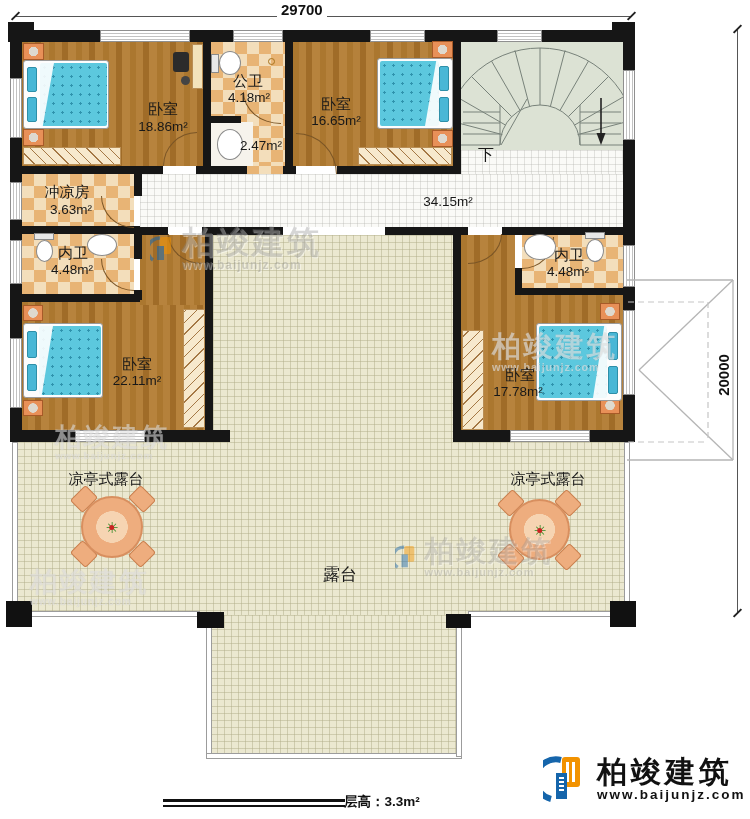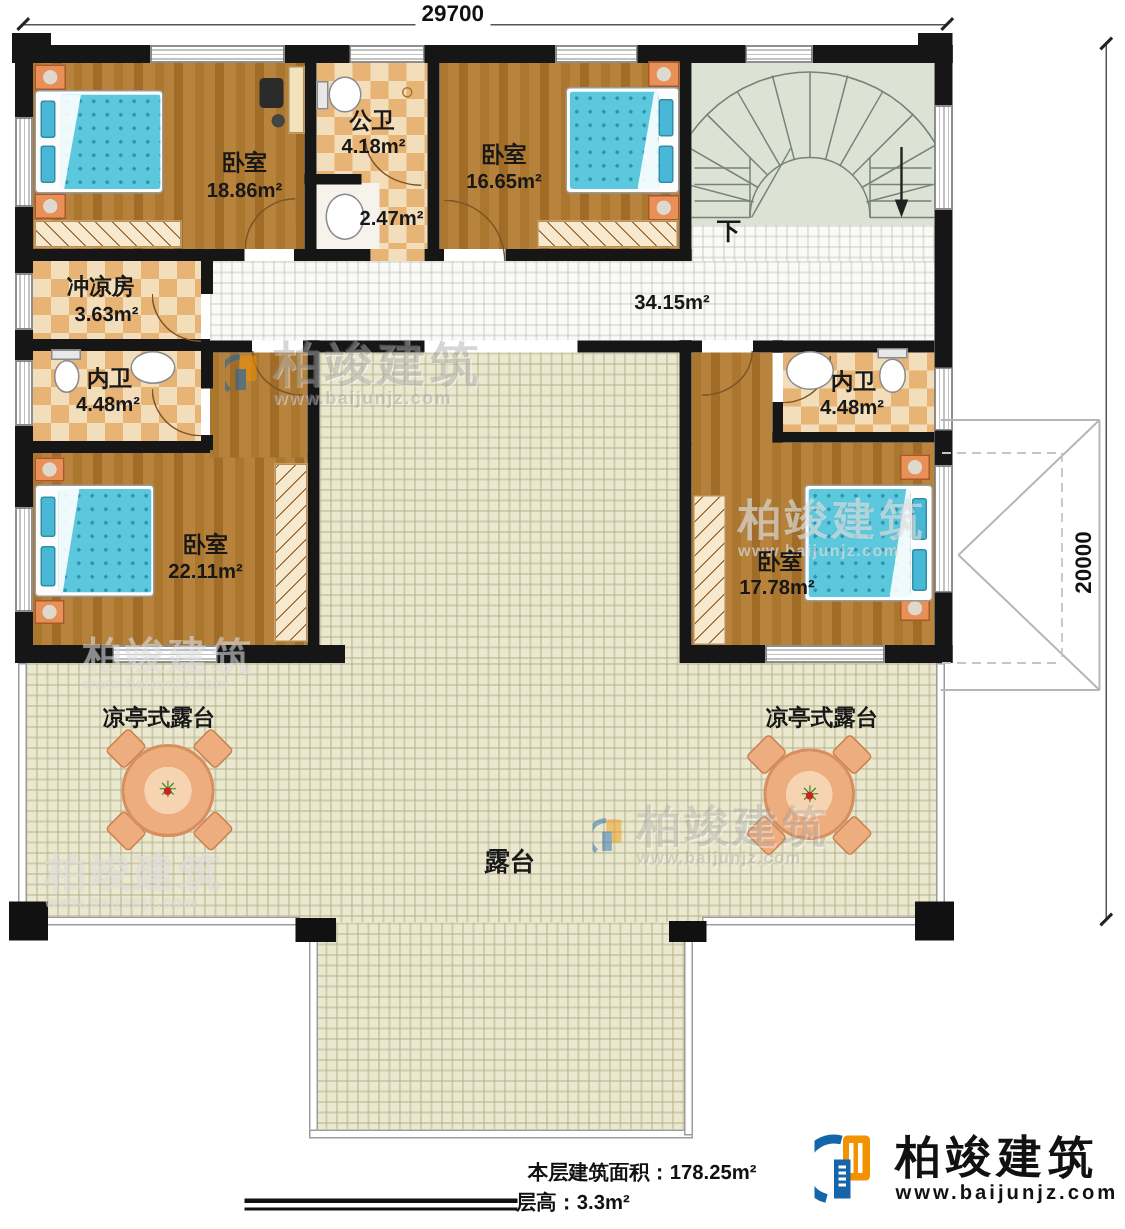--- a/index.html
+++ b/index.html
@@ -11,21 +11,21 @@
   .winv{position:absolute;background:repeating-linear-gradient(90deg,#ffffff 0 2px,#c2c2c2 2px 3px);border:1px solid #8f8f8f;box-sizing:border-box;}
   .wood{position:absolute;background:repeating-linear-gradient(90deg,#ab772f 0 6px,#b5813b 6px 13px,#a06c28 13px 19px,#b7833d 19px 27px);}
   .checker{position:absolute;background:repeating-conic-gradient(#f3debb 0% 25%,#e8b475 0% 50%);background-size:24px 24px;}
   .gridwhite{position:absolute;background-color:#fafaf7;
      background-image:linear-gradient(rgba(185,185,180,.38) 1px,transparent 1px),linear-gradient(90deg,rgba(185,185,180,.38) 1px,transparent 1px);
      background-size:7px 7px;}
   .gridterr{position:absolute;background-color:#ebe8d0;
      background-image:linear-gradient(rgba(178,174,138,.5) 1px,transparent 1px),linear-gradient(90deg,rgba(178,174,138,.5) 1px,transparent 1px);
      background-size:7px 7px;}
   .stairbg{position:absolute;}
-  .label{position:absolute;font-weight:bold;color:#181818;line-height:1.1;transform:translateX(-50%);white-space:nowrap;}
+  .label{position:absolute;font-weight:normal;color:#181818;line-height:1.1;transform:translateX(-50%);white-space:nowrap;}
   .lname{font-size:15px;}
   .larea{font-size:13.5px;}
   .ward{position:absolute;background:#f7e9cd;border:1px solid #b98e55;box-sizing:border-box;
      background-image:repeating-linear-gradient(45deg,transparent 0 7px,rgba(150,100,45,.85) 7px 8px);}
   .nstand{position:absolute;border:1px solid #a75a28;box-sizing:border-box;
      background:radial-gradient(circle at 50% 50%,#ded9cf 0 4.5px,rgba(0,0,0,0) 5px),#e89058;}
   .bed{position:absolute;border:1px solid #9a9a9a;background:#fdfdfd;border-radius:3px;box-sizing:border-box;}
   .mattress{position:absolute;border-radius:2px;background-color:#5cc8de;
      background-image:radial-gradient(#2f93ad 1.2px,transparent 1.3px);background-size:9px 9px;}
   .pillow{position:absolute;background:#49b7d6;border:1px solid #2e8fa8;border-radius:2px;box-sizing:border-box;}
@@ -352,23 +352,20 @@
   <div class="label lname" style="left:569px;top:247px;">内卫</div>
   <div class="label larea" style="left:568px;top:265px;">4.48m²</div>
   <div class="label lname" style="left:520px;top:367px;">卧室</div>
   <div class="label larea" style="left:518px;top:385px;">17.78m²</div>
   <div class="label lname" style="left:106px;top:471px;">凉亭式露台</div>
   <div class="label lname" style="left:548px;top:471px;">凉亭式露台</div>
   <div class="label" style="left:340px;top:566px;font-size:17px;">露台</div>
 
   <div class="footer-underline" style="left:163px;top:799px;width:182px;height:3px;"></div>
   <div class="footer-underline" style="left:163px;top:805px;width:182px;height:1.5px;"></div>
-  <div class="footer-meta" style="left:352px;top:773px;">
-    <span>本层建筑面积：</span><span>178.25m²</span>
-  </div>
   <div class="footer-meta" style="left:344px;top:793px;">
     <span>层高：</span><span>3.3m²</span>
   </div>
   <div class="brand" style="left:543px;top:753px;">
     <svg width="46" height="52" viewBox="0 0 46 52">
       <path d="M8 46 A 20 20 0 0 1 18 7" fill="none" stroke="#1565ab" stroke-width="6"></path>
       <rect x="19" y="4" width="18" height="30" rx="3" fill="#f29200"></rect>
       <rect x="23" y="9" width="3" height="20" fill="#fff"></rect>
       <rect x="29" y="9" width="3" height="20" fill="#fff"></rect>
       <rect x="13" y="20" width="11" height="26" fill="#1565ab"></rect>

